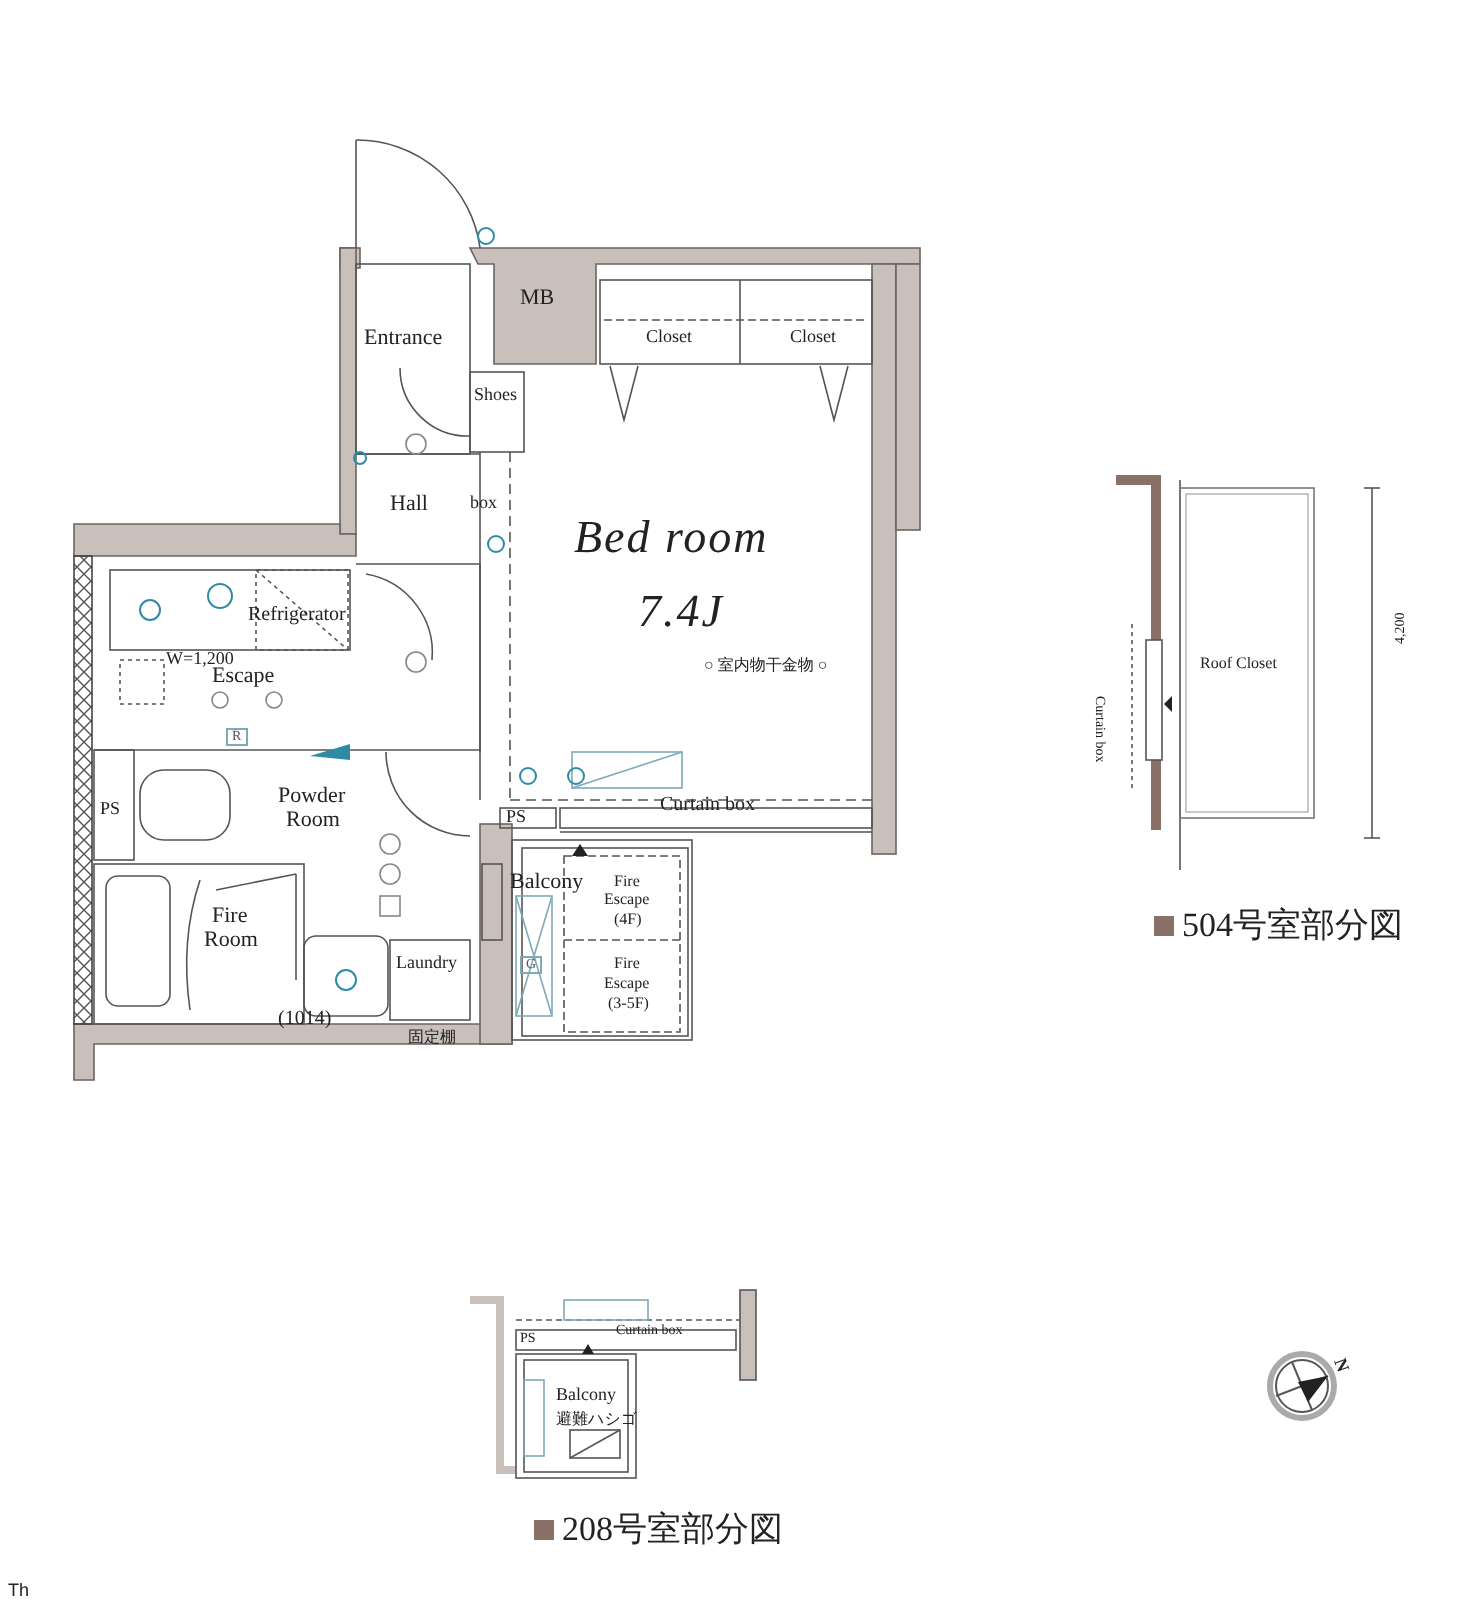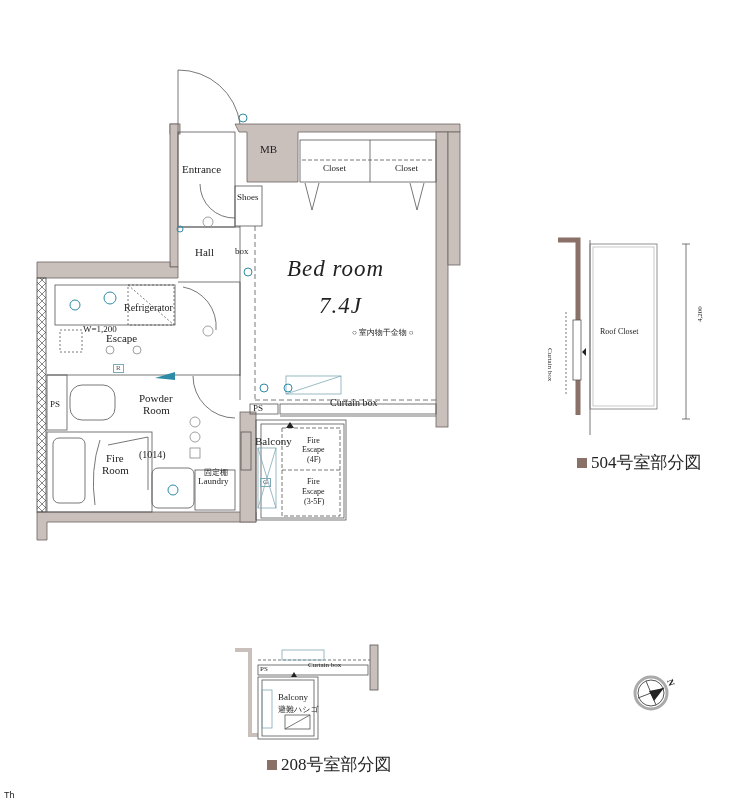--- a/index.html
+++ b/index.html
@@ -171,23 +171,23 @@
 <div class="lbl s10" style="left:124px;top:303px;">Refrigerator</div>
 <div class="lbl s9" style="left:83px;top:325px;">W=1,200</div>
 <div class="lbl s11" style="left:106px;top:333px;">Escape</div>
 <div class="lbl s7" style="left:113px;top:364px;border:1px solid #7fa9b6;padding:0 2px;color:#555;">R</div>
 
 <div class="lbl s9" style="left:50px;top:400px;">PS</div>
 <div class="lbl s11" style="left:139px;top:393px;">Powder</div>
 <div class="lbl s11" style="left:143px;top:405px;">Room</div>
 <div class="lbl s11" style="left:106px;top:453px;">Fire</div>
 <div class="lbl s11" style="left:102px;top:465px;">Room</div>
-<div class="lbl s10" style="left:103px;top:450px;padding-left:36px;">(1014)</div>
+<div class="lbl s10" style="left:103px;top:505px;padding-left:36px;">(1014)</div>
 <div class="lbl s9" style="left:198px;top:477px;">Laundry</div>
-<div class="lbl s8" style="left:204px;top:469px;">固定棚</div>
+<div class="lbl s8" style="left:204px;top:515px;">固定棚</div>
 
 <div class="lbl s9" style="left:253px;top:404px;">PS</div>
 <div class="lbl s10" style="left:330px;top:398px;">Curtain box</div>
 <div class="lbl s11" style="left:255px;top:436px;">Balcony</div>
 <div class="lbl s8" style="left:307px;top:437px;">Fire</div>
 <div class="lbl s8" style="left:302px;top:446px;">Escape</div>
 <div class="lbl s8" style="left:307px;top:456px;">(4F)</div>
 <div class="lbl s8" style="left:307px;top:478px;">Fire</div>
 <div class="lbl s8" style="left:302px;top:488px;">Escape</div>
 <div class="lbl s8" style="left:304px;top:486px;margin-top:12px;">(3-5F)</div>

